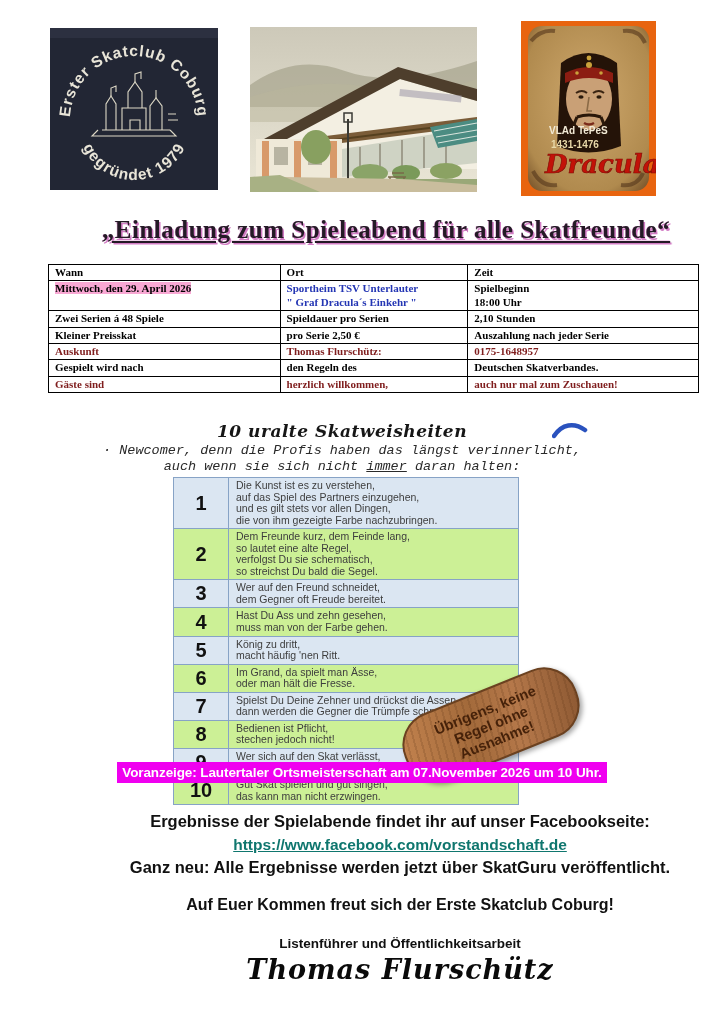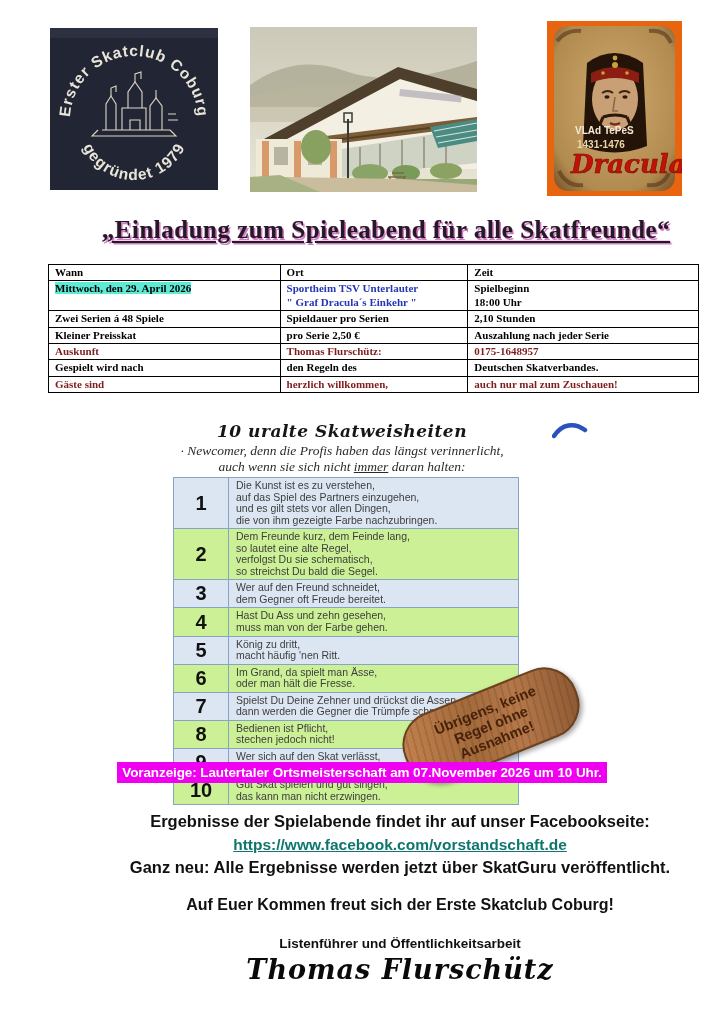--- a/index.html
+++ b/index.html
@@ -3,46 +3,46 @@
 <meta charset="utf-8">
 <style>
   html,body{margin:0;padding:0;background:#888;}
   #page{position:relative;width:724px;height:1024px;background:#ffffff;overflow:hidden;
         font-family:"Liberation Sans",sans-serif;}
 
   
   .img-box{position:absolute;}
   #logo-box{left:50px;top:28px;width:168px;height:162px;}
   #building-box{left:250px;top:27px;width:227px;height:165px;}
-  #poster-box{left:547px;top:21px;width:143px;height:175px;}
+  #poster-box{left:521px;top:21px;width:143px;height:175px;}
 
   
   #main-title{position:absolute;left:0;right:0;top:216px;text-align:center;
     font-family:"Liberation Serif",serif;font-weight:bold;font-size:25px;
     color:#241a26;letter-spacing:.5px;
     text-shadow:1.5px 1.5px 0 #d27cc4,-.5px -.5px 0 #e3a8d8;
     text-decoration:underline;text-underline-offset:3px;margin-left:48px;}
 
   
   #info-table{position:absolute;left:48px;top:264px;width:651px;border-collapse:collapse;
     font-family:"Liberation Serif",serif;font-weight:bold;font-size:11px;color:#000;}
   #info-table td{border:1.5px solid #000;padding:1px 6px;vertical-align:top;line-height:1.22;
     white-space:pre-line;}
   #info-table col.c1{width:232px}#info-table col.c2{width:188px}#info-table col.c3{width:231px}
   .red-text{color:#7f1d1d;}
   .blue-text{color:#2436b4;}
-  .hl-yellow{background:#5eead4;}
+  .hl-yellow{background:#f9a8d4;}
 
   
   #wis-heading{position:absolute;left:0;right:40px;top:421px;text-align:center;
     font-family:"DejaVu Serif",serif;font-style:italic;font-weight:bold;font-size:17px;color:#161616;
     letter-spacing:.5px;}
   #wis-swoosh{position:absolute;left:552px;top:420px;width:36px;height:22px;}
   #wis-sub{position:absolute;left:0;right:40px;top:443px;text-align:center;
-    font-family:Liberation Serif, serif;font-style:italic;font-size:13.5px;color:#2a2a2a;line-height:1.18;}
+    font-family:Liberation Mono, monospace;font-style:italic;font-size:13.5px;color:#2a2a2a;line-height:1.18;}
   #wis-sub .u{text-decoration:underline;}
 
   #wis-table{position:absolute;left:173px;top:477px;width:346px;border-collapse:collapse;}
   #wis-table td{border:1.2px solid #87a3c6;vertical-align:middle;}
   #wis-table td.num{width:52px;text-align:center;font-weight:bold;font-size:20px;color:#111;
     font-family:"Liberation Sans",sans-serif;}
   #wis-table td.txt{padding:2px 7px;font-size:10.5px;line-height:1.1;color:#3d3d3d;white-space:pre-line;}
   tr.row-blue td{background:#dbe6f2;}
   tr.row-green td{background:#ccf096;}
 

